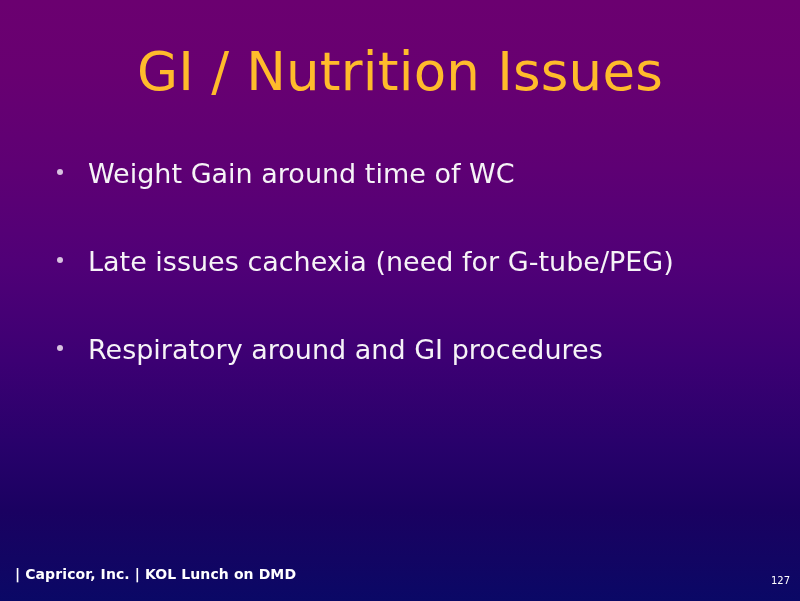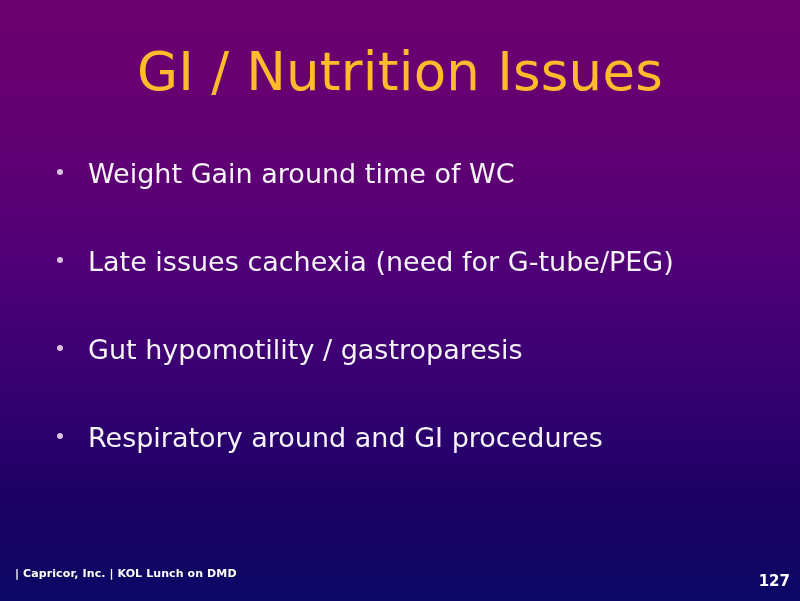--- a/index.html
+++ b/index.html
@@ -84,39 +84,39 @@
     white-space: nowrap;
   }
 
   
   .footer-left {
     position: absolute;
     left: 15px;
     top: 567px;
     color: #ffffff;
     font-family: "DejaVu Sans", sans-serif;
-    font-size: 11px;
+    font-size: 14px;
     font-weight: bold;
     line-height: 14px;
     letter-spacing: 0.1px;
     white-space: nowrap;
   }
 
   .footer-left .sep {
     display: inline;
   }
 
   .page-number {
     position: absolute;
     right: 10px;
     top: 572px;
     color: #ffffff;
     font-family: "DejaVu Sans", sans-serif;
-    font-size: 15px;
-    font-weight: bold;
+    font-size: 10px;
+    font-weight: normal;
     line-height: 18px;
     text-align: right;
     white-space: nowrap;
   }
 </style>
 </head>
 <body>
 
 <div class="slide">
 
@@ -127,24 +127,20 @@
     <div class="bullet-item">
       <span class="bullet-marker"></span>
       <span class="bullet-text">Weight Gain around time of WC</span>
     </div>
 
     <div class="bullet-item">
       <span class="bullet-marker"></span>
       <span class="bullet-text">Late issues cachexia (need for G-tube/PEG)</span>
     </div>
 
-    <div class="bullet-item">
-      <span class="bullet-marker"></span>
-      <span class="bullet-text">Gut hypomotility / gastroparesis</span>
-    </div>
 
     <div class="bullet-item">
       <span class="bullet-marker"></span>
       <span class="bullet-text">Respiratory around and GI procedures</span>
     </div>
 
   </div>
 
   <div class="footer-left">
     <span class="sep">| Capricor, Inc.</span>

